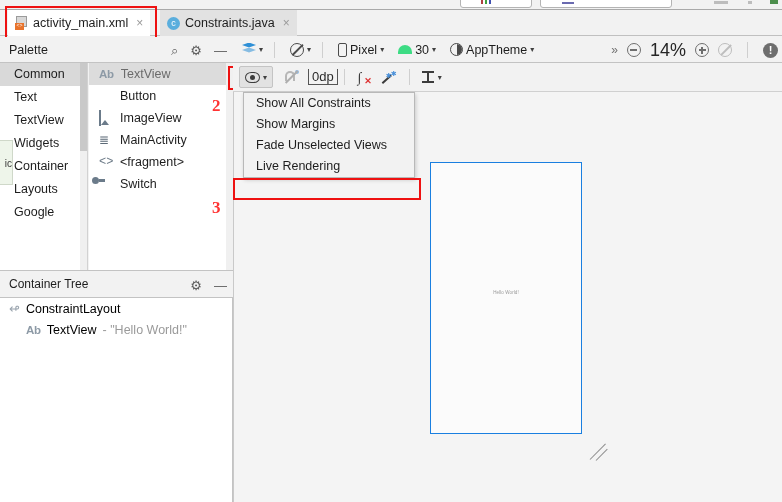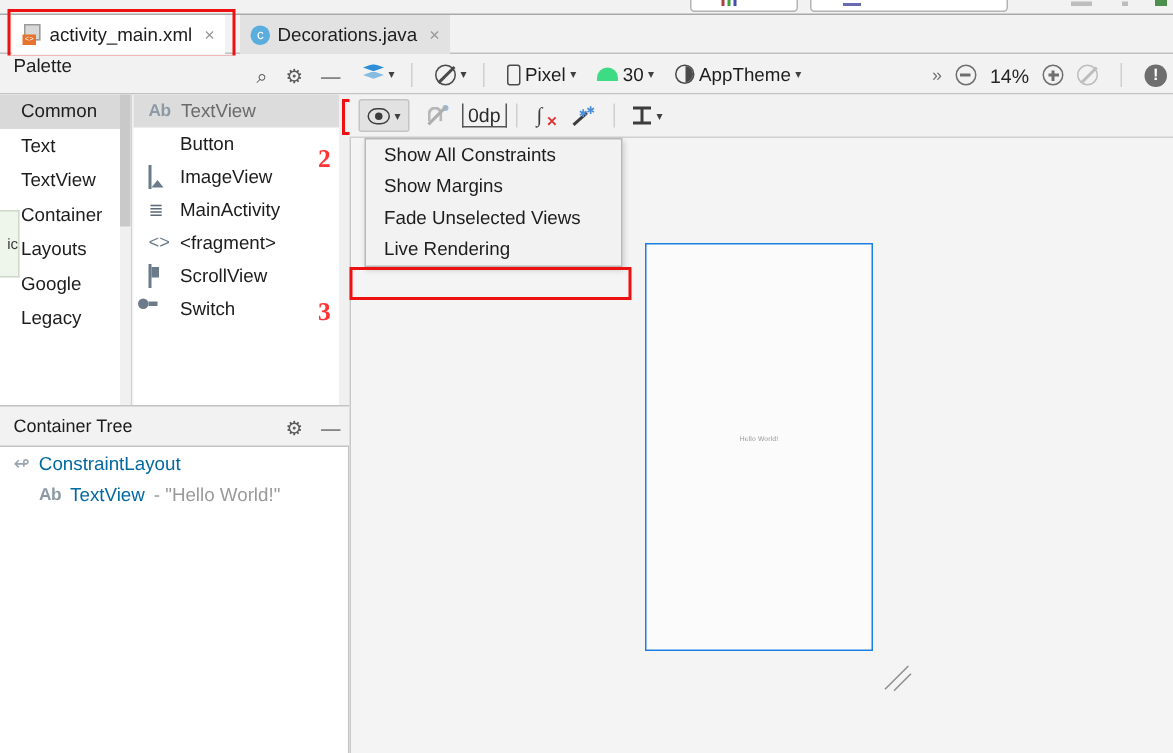--- a/index.html
+++ b/index.html
@@ -62,21 +62,21 @@
   .rednum {
     position: absolute; color: #f33; font-size: 17px;
     font-weight: bold; font-family: "Liberation Serif", serif;
   }
   .rednum.orange { color: #f9521f; }
 
   
   .palette-header {
     position: absolute; left: 0; top: 37px; width: 233px; height: 26px;
     background: #f2f2f2; border-bottom: 1px solid #c3c3c3;
-    display: flex; align-items: flex-start; padding-left: 9px;
+    display: flex; align-items: center; padding-left: 9px;
   }
   .palette-title { font-size: 12.5px; }
   .ph-icons {
     position: absolute; right: 6px; top: 0; height: 26px;
     display: flex; align-items: center; gap: 12px;
   }
   .ph-icons span { color: #5c5c5c; font-size: 13px; line-height: 1; cursor: default; }
 
   .cat-list {
     position: absolute; left: 0; top: 63px; width: 88px; height: 207px;
@@ -131,21 +131,21 @@
     display: flex; align-items: center; padding-left: 9px;
   }
   .ct-body {
     position: absolute; left: 0; top: 298px; width: 233px; height: 204px;
     background: #ffffff; border-right: 1px solid #c3c3c3;
   }
   .ct-row { height: 21px; display: flex; align-items: center; gap: 6px; font-size: 12.5px; }
   .ct-row.l1 { padding-left: 9px; }
   .ct-row.l2 { padding-left: 26px; }
   .ct-cl { color: #9aa4ae; font-size: 13px; }
-  .ct-name { color: #0369a1; }
+  .ct-name { color: #000000; }
   .ct-val { color: #9a9a9a; }
 
   
   .edge-sliver {
     position: absolute; left: 0; top: 140px; width: 13px; height: 45px;
     background: #eef5ea; border: 1px solid #cfd8c9; border-left: none;
     font-size: 10px; color: #3a3a3a; text-align: right; line-height: 45px;
     overflow: hidden;
   }
 
@@ -199,21 +199,21 @@
   }
   .chev2 { color: #707070; font-size: 12px; }
   .circ-btn {
     width: 14px; height: 14px; border: 1.5px solid #6e6e6e; border-radius: 50%;
     position: relative; flex:none;
   }
   .circ-btn.dim { border-color: #bdbdbd; }
   .circ-btn .h { position:absolute; left:2.5px; top:5.2px; width:7px; height:1.5px; background:#6e6e6e; }
   .circ-btn .v { position:absolute; top:2.5px; left:5.2px; height:7px; width:1.5px; background:#6e6e6e; }
   .circ-btn .slash { position:absolute; left:-0.5px; top:5.2px; width:14px; height:1.5px; background:#bdbdbd; transform:rotate(-45deg); }
-  .zoom-pct { font-size: 13px; color: #262626; }
+  .zoom-pct { font-size: 18px; color: #262626; }
   .ic-warn {
     width: 15px; height: 15px; border-radius: 50%; background: #6e6e6e;
     color: #fff; font-size: 11px; font-weight: bold; line-height: 15px; text-align: center; flex:none;
   }
 
   
   .ctr-toolbar {
     position: absolute; left: 233px; top: 63px; width: 549px; height: 29px;
     background: #f2f2f2; border-bottom: 1px solid #d0d0d0;
     display: flex; align-items: center; padding-left: 6px;
@@ -305,45 +305,45 @@
     <div class="tab active">
       <span class="ico-xml">
         <span class="sheet"></span>
           <span class="tag">&lt;&gt;</span>
       </span>
       <span>activity_main.xml</span>
       <span class="close">×</span>
     </div>
     <div class="tab inactive">
       <span class="ico-java">c</span>
-      <span>Decorations.java</span>
+      <span>Constraints.java</span>
       <span class="close">×</span>
     </div>
   </div>
 
   <div class="redbox" style="left:5px;top:6px;width:152px;height:33px;"></div>
   <div class="rednum orange" style="left:70px;top:42px;">1</div>
 
   <div class="palette-header">
     <span class="palette-title">Palette</span>
     <span class="ph-icons">
       <span>⌕</span>
       <span>⚙</span>
       <span>—</span>
     </span>
   </div>
 
   <div class="cat-list">
     <div class="cat-item sel">Common</div>
     <div class="cat-item">Text</div>
     <div class="cat-item">TextView</div>
+    <div class="cat-item">Widgets</div>
     <div class="cat-item">Container</div>
     <div class="cat-item">Layouts</div>
     <div class="cat-item">Google</div>
-    <div class="cat-item">Legacy</div>
   </div>
   <div class="cat-scroll">
       <i></i>
     </div>
 
   <div class="widget-list">
     <div class="w-item sel">
       <span class="w-ab">Ab</span>
       <span class="w-label muted">TextView</span>
     </div>
@@ -355,24 +355,20 @@
       <span class="gl"><span class="gl-img"></span></span>
       <span class="w-label">ImageView</span>
     </div>
     <div class="w-item">
       <span class="gl gl-rv">≣</span>
       <span class="w-label">MainActivity</span>
     </div>
     <div class="w-item">
       <span class="gl gl-frag">&lt;&gt;</span>
       <span class="w-label">&lt;fragment&gt;</span>
-    </div>
-    <div class="w-item">
-      <span class="gl"><span class="gl-sv"></span></span>
-      <span class="w-label">ScrollView</span>
     </div>
     <div class="w-item">
       <span class="gl"><span class="gl-sw"></span></span>
       <span class="w-label">Switch</span>
     </div>
   </div>
   <div class="dl-icon">⬇</div>
   <div class="w-scroll"></div>
 
   <div class="redbox" style="left:228px;top:66px;width:52px;height:24px;"></div>

